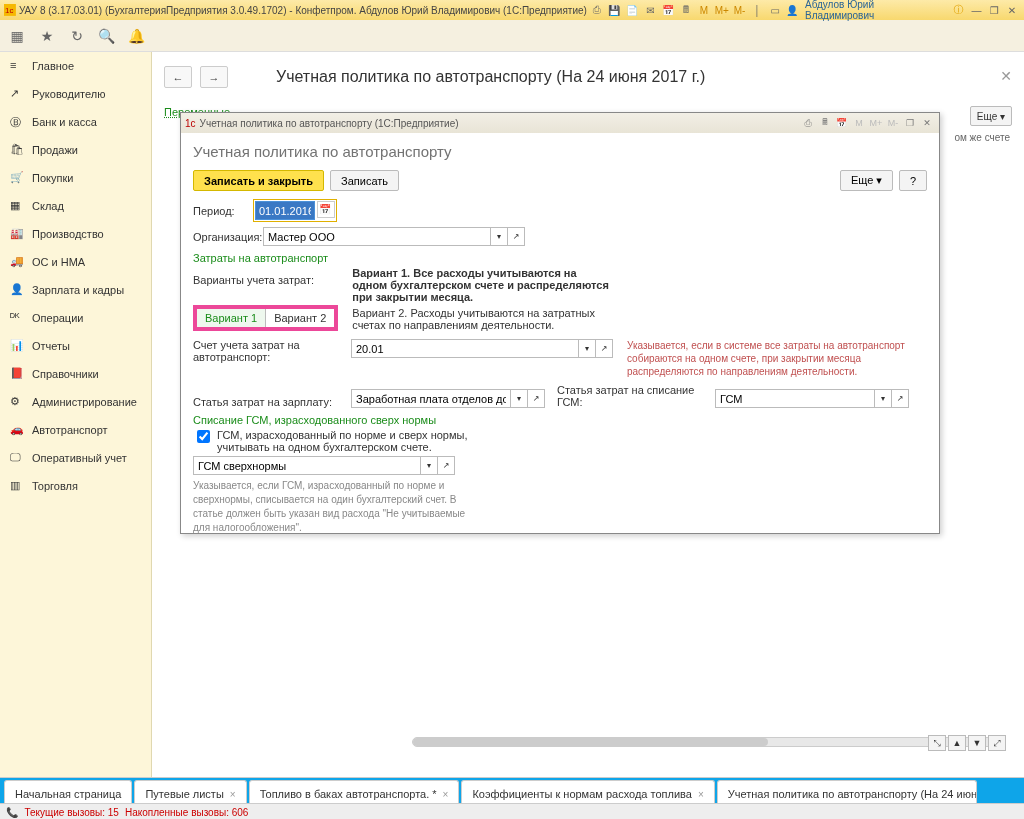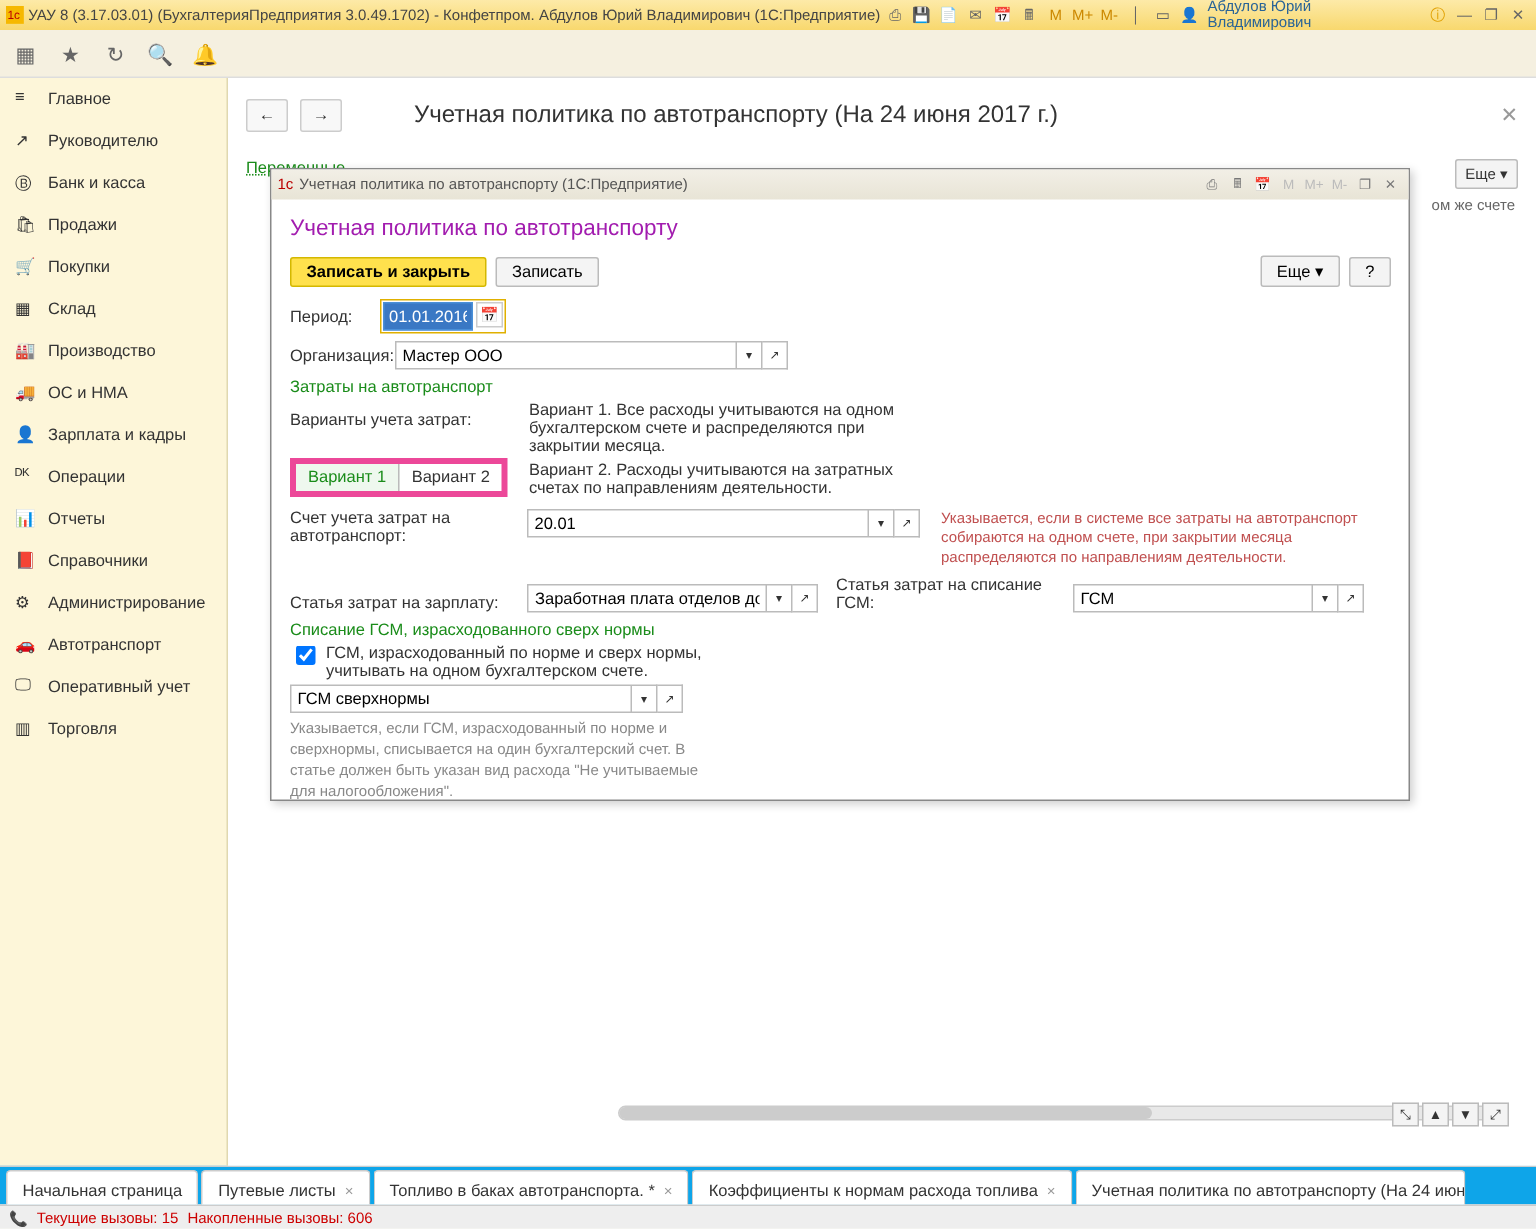--- a/index.html
+++ b/index.html
@@ -23,41 +23,41 @@
 .content-hdr .close{position:absolute;right:12px;top:16px;color:#999;cursor:pointer;font-size:14px}
 .content-body{flex:1;background:#fff;padding:4px 12px;position:relative}
 .link-green{color:#1a8c1a;text-decoration:underline dotted;cursor:pointer;font-size:11px}
 .right-btns{position:absolute;right:12px;top:4px;display:flex;gap:2px}
 .sbtn{border:1px solid #bbb;background:#f4f4f4;height:20px;padding:0 6px;display:flex;align-items:center;font-size:10px;cursor:pointer;border-radius:2px}
 .dialog{position:absolute;left:180px;top:112px;width:760px;height:422px;background:#fff;border:1px solid #888;box-shadow:2px 2px 6px rgba(0,0,0,0.2);z-index:10;display:flex;flex-direction:column}
 .dlg-title{height:20px;background:linear-gradient(#f2efe6,#e8e4d6);display:flex;align-items:center;padding:0 4px;font-size:10px;color:#555}
 .dlg-title .spacer{flex:1}
 .dlg-title .dt-btn{width:16px;height:14px;margin-left:1px;display:flex;align-items:center;justify-content:center;font-size:9px;color:#777;cursor:pointer}
 .dlg-body{flex:1;padding:8px 12px;overflow:auto}
-.dlg-body h2{font-size:15px;font-weight:normal;color:#a21caf;margin:2px 0 10px}
-.dlg-btnrow{display:flex;align-items:center;gap:6px;margin-bottom:8px}
+.dlg-body h2{font-size:15px;font-weight:normal;color:#737373;margin:2px 0 10px}
+.dlg-btnrow{display:flex;gap:6px;margin-bottom:8px}
 .btn-yellow{background:#ffe14d;border:1px solid #d4b800;padding:3px 10px;font-weight:bold;font-size:11px;cursor:pointer;border-radius:2px}
 .btn-plain{background:#f4f4f4;border:1px solid #bbb;padding:3px 10px;font-size:11px;cursor:pointer;border-radius:2px}
 .dlg-btnrow .spacer{flex:1}
 .frow{display:flex;align-items:center;margin-bottom:5px;font-size:11px}
 .flabel{width:60px;color:#333}
 .finput{border:1px solid #4a90d9;height:19px;padding:0 3px;font-size:11px}
 .finput.sel{background:#3a78c4;color:#fff}
 .date-wrap{border:1px solid #e0b000;padding:1px;display:flex;align-items:flex-start}
 .date-btn{width:18px;height:17px;border:1px solid #ccc;margin-left:2px;display:flex;align-items:center;justify-content:center;cursor:pointer;font-size:10px}
 .combo{display:flex;align-items:center}
 .combo input{border:1px solid #bbb;height:19px;padding:0 4px;font-size:11px}
 .combo .cb{width:17px;height:19px;border:1px solid #bbb;border-left:none;display:flex;align-items:center;justify-content:center;font-size:8px;cursor:pointer}
 .sect-title{color:#1a8c1a;font-size:11px;margin:6px 0 3px}
 .variants{display:flex;border:4px solid #ec4899;width:fit-content;margin-top:19px}
 .vbtn{padding:3px 8px;font-size:11px;cursor:pointer;border-right:1px solid #bbb}
 .vbtn:last-child{border-right:none}
 .vbtn.active{background:#eef8ee;color:#1a8c1a;font-weight:normal}
 .var-desc{font-size:11px;color:#333}
-.var-desc b{font-weight:normal}
+.var-desc b{font-weight:bold}
 .hint-red{color:#c05050;font-size:10px;line-height:1.3}
 .chk-row{display:flex;align-items:flex-start;gap:4px;font-size:11px;margin-top:3px}
 .chk-row input{margin-top:1px}
 .hint-txt{color:#888;font-size:10px;line-height:1.4;margin-top:4px;max-width:280px}
 .tabsbar{height:26px;background:#0ea5e9;border-top:1px solid #ccc;display:flex;align-items:stretch;padding-left:4px}
 .tab{border:1px solid #ccc;border-bottom:none;background:#fff;padding:4px 10px 0;margin-top:2px;margin-right:2px;font-size:11px;display:flex;align-items:center;gap:4px;cursor:pointer;border-radius:3px 3px 0 0;max-width:260px;white-space:nowrap;overflow:hidden}
 .tab.active{background:#fff}
 .tab .close{color:#999;font-size:10px;margin-left:2px}
 .statusbar{height:18px;background:#eee;border-top:1px solid #ccc;display:flex;align-items:center;padding:0 6px;font-size:10px;gap:6px}
 .statusbar .st-red{color:#c00}

